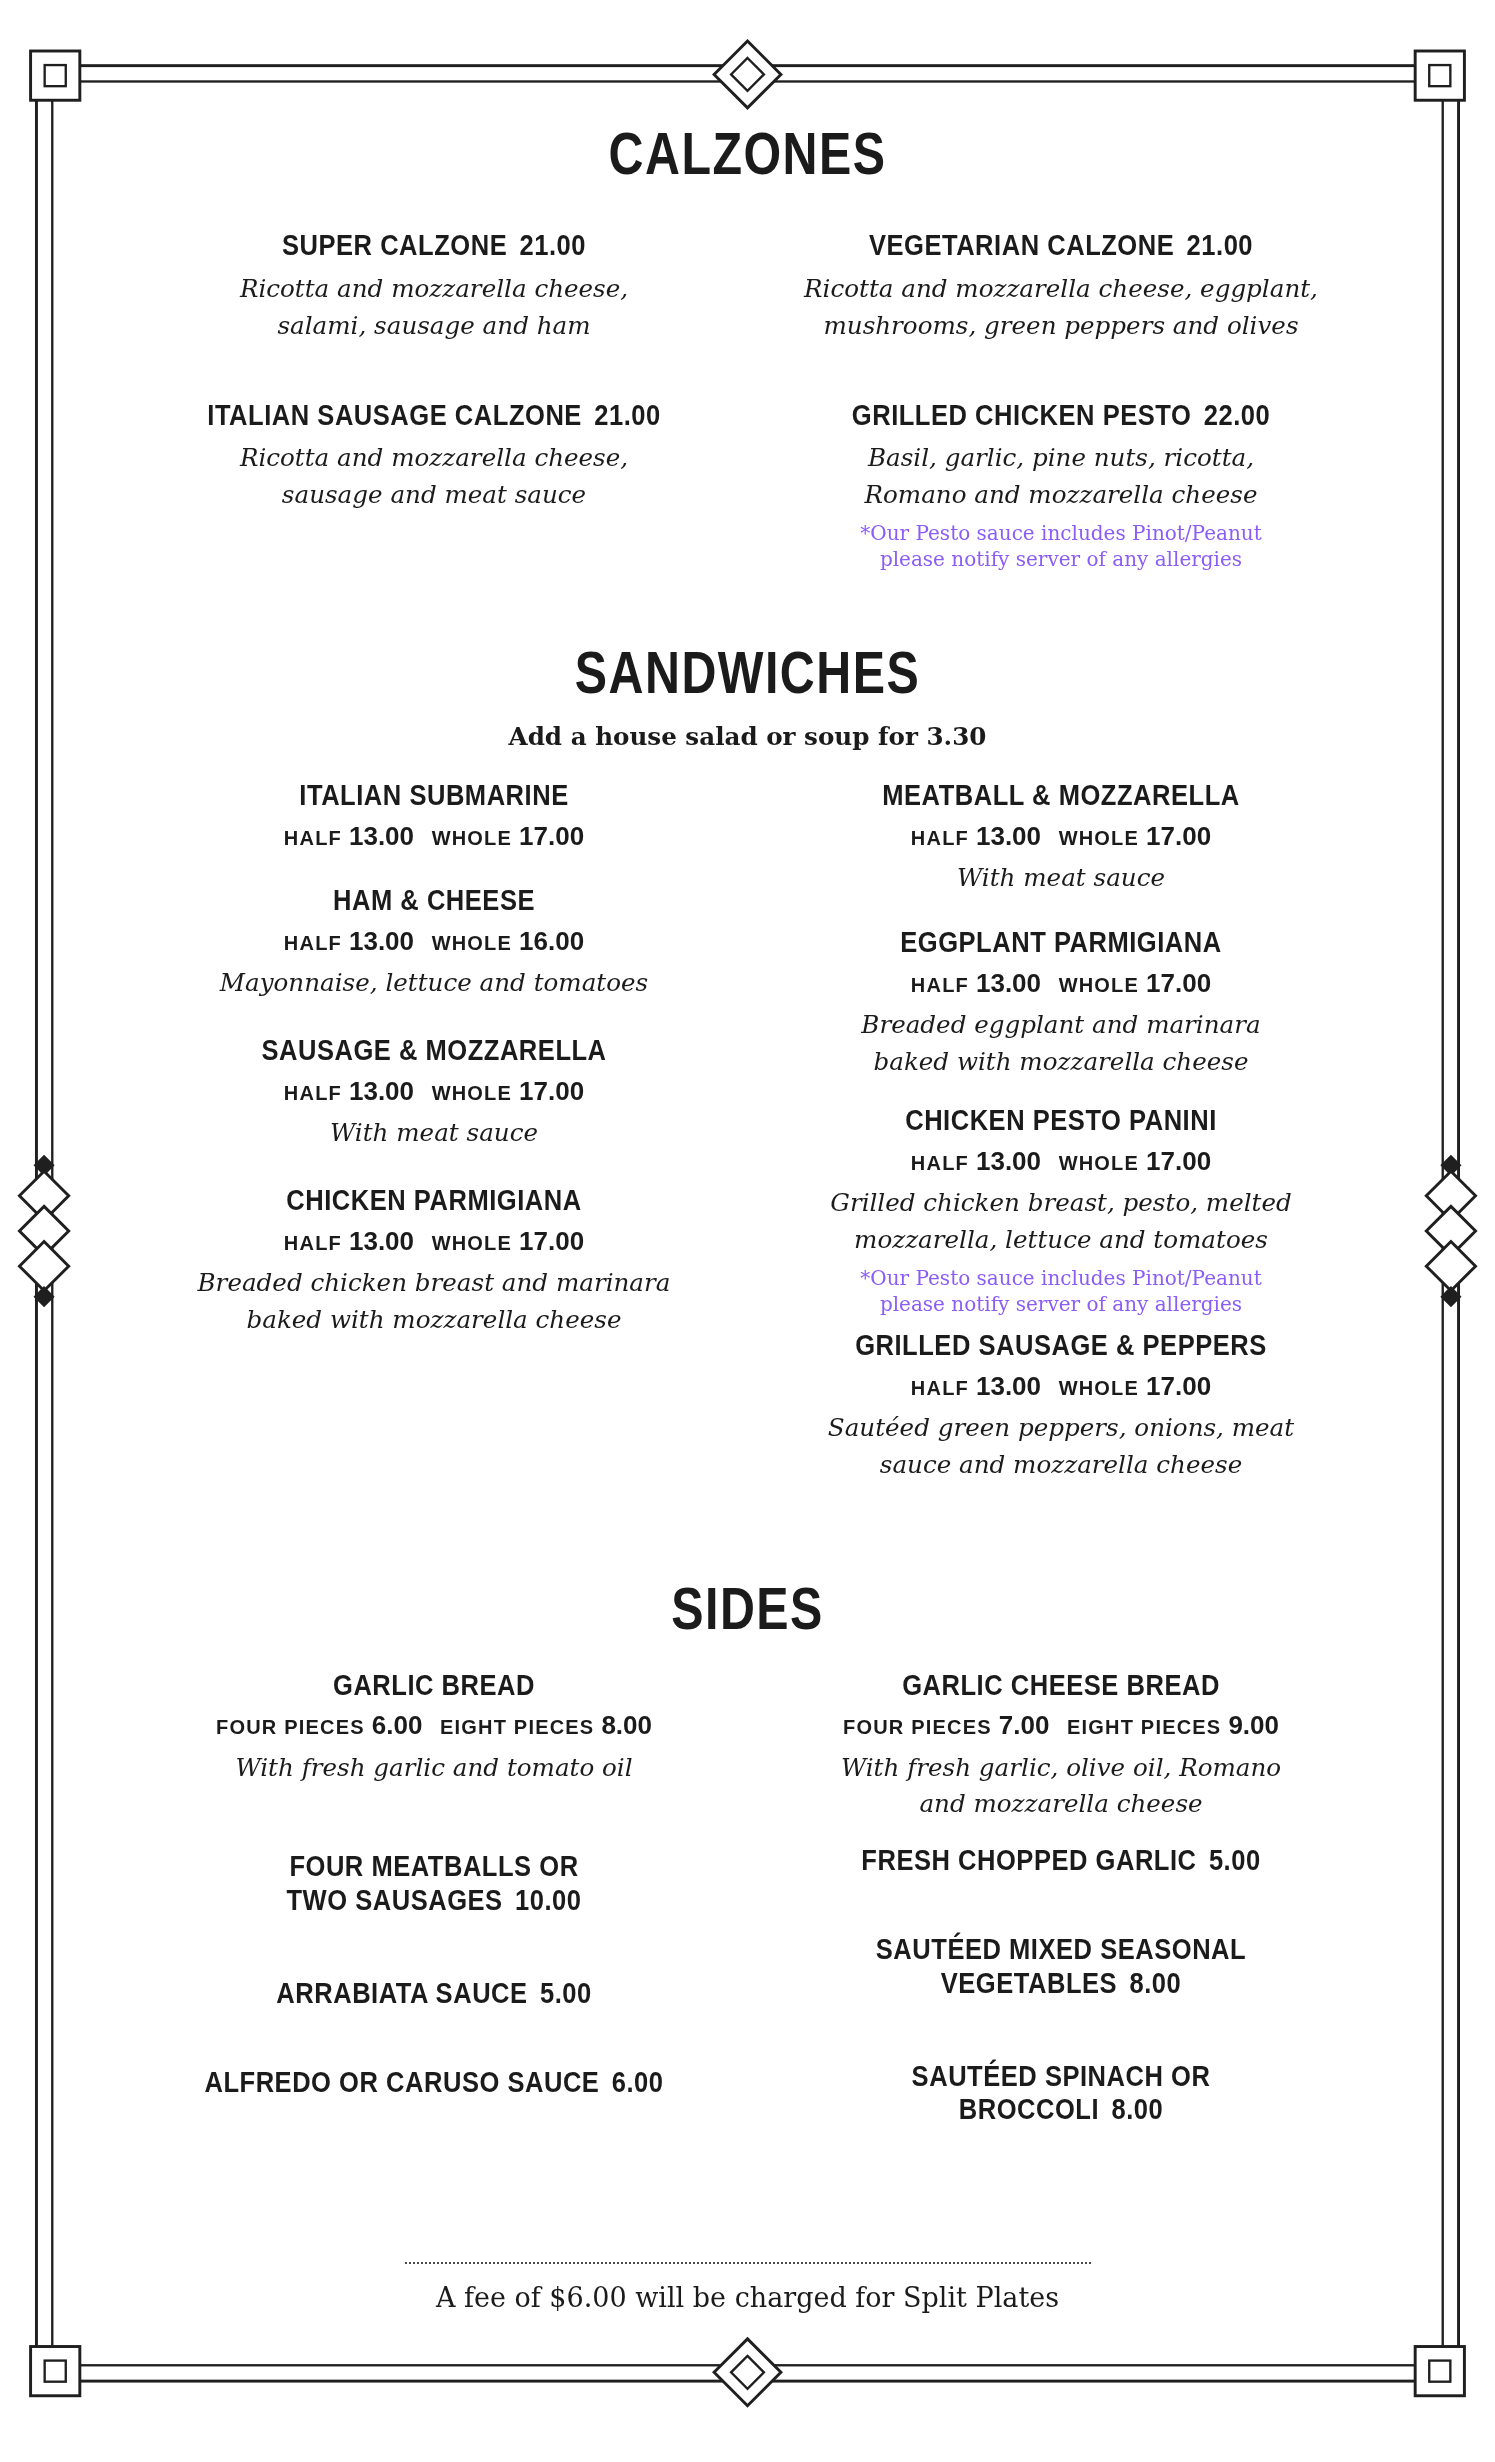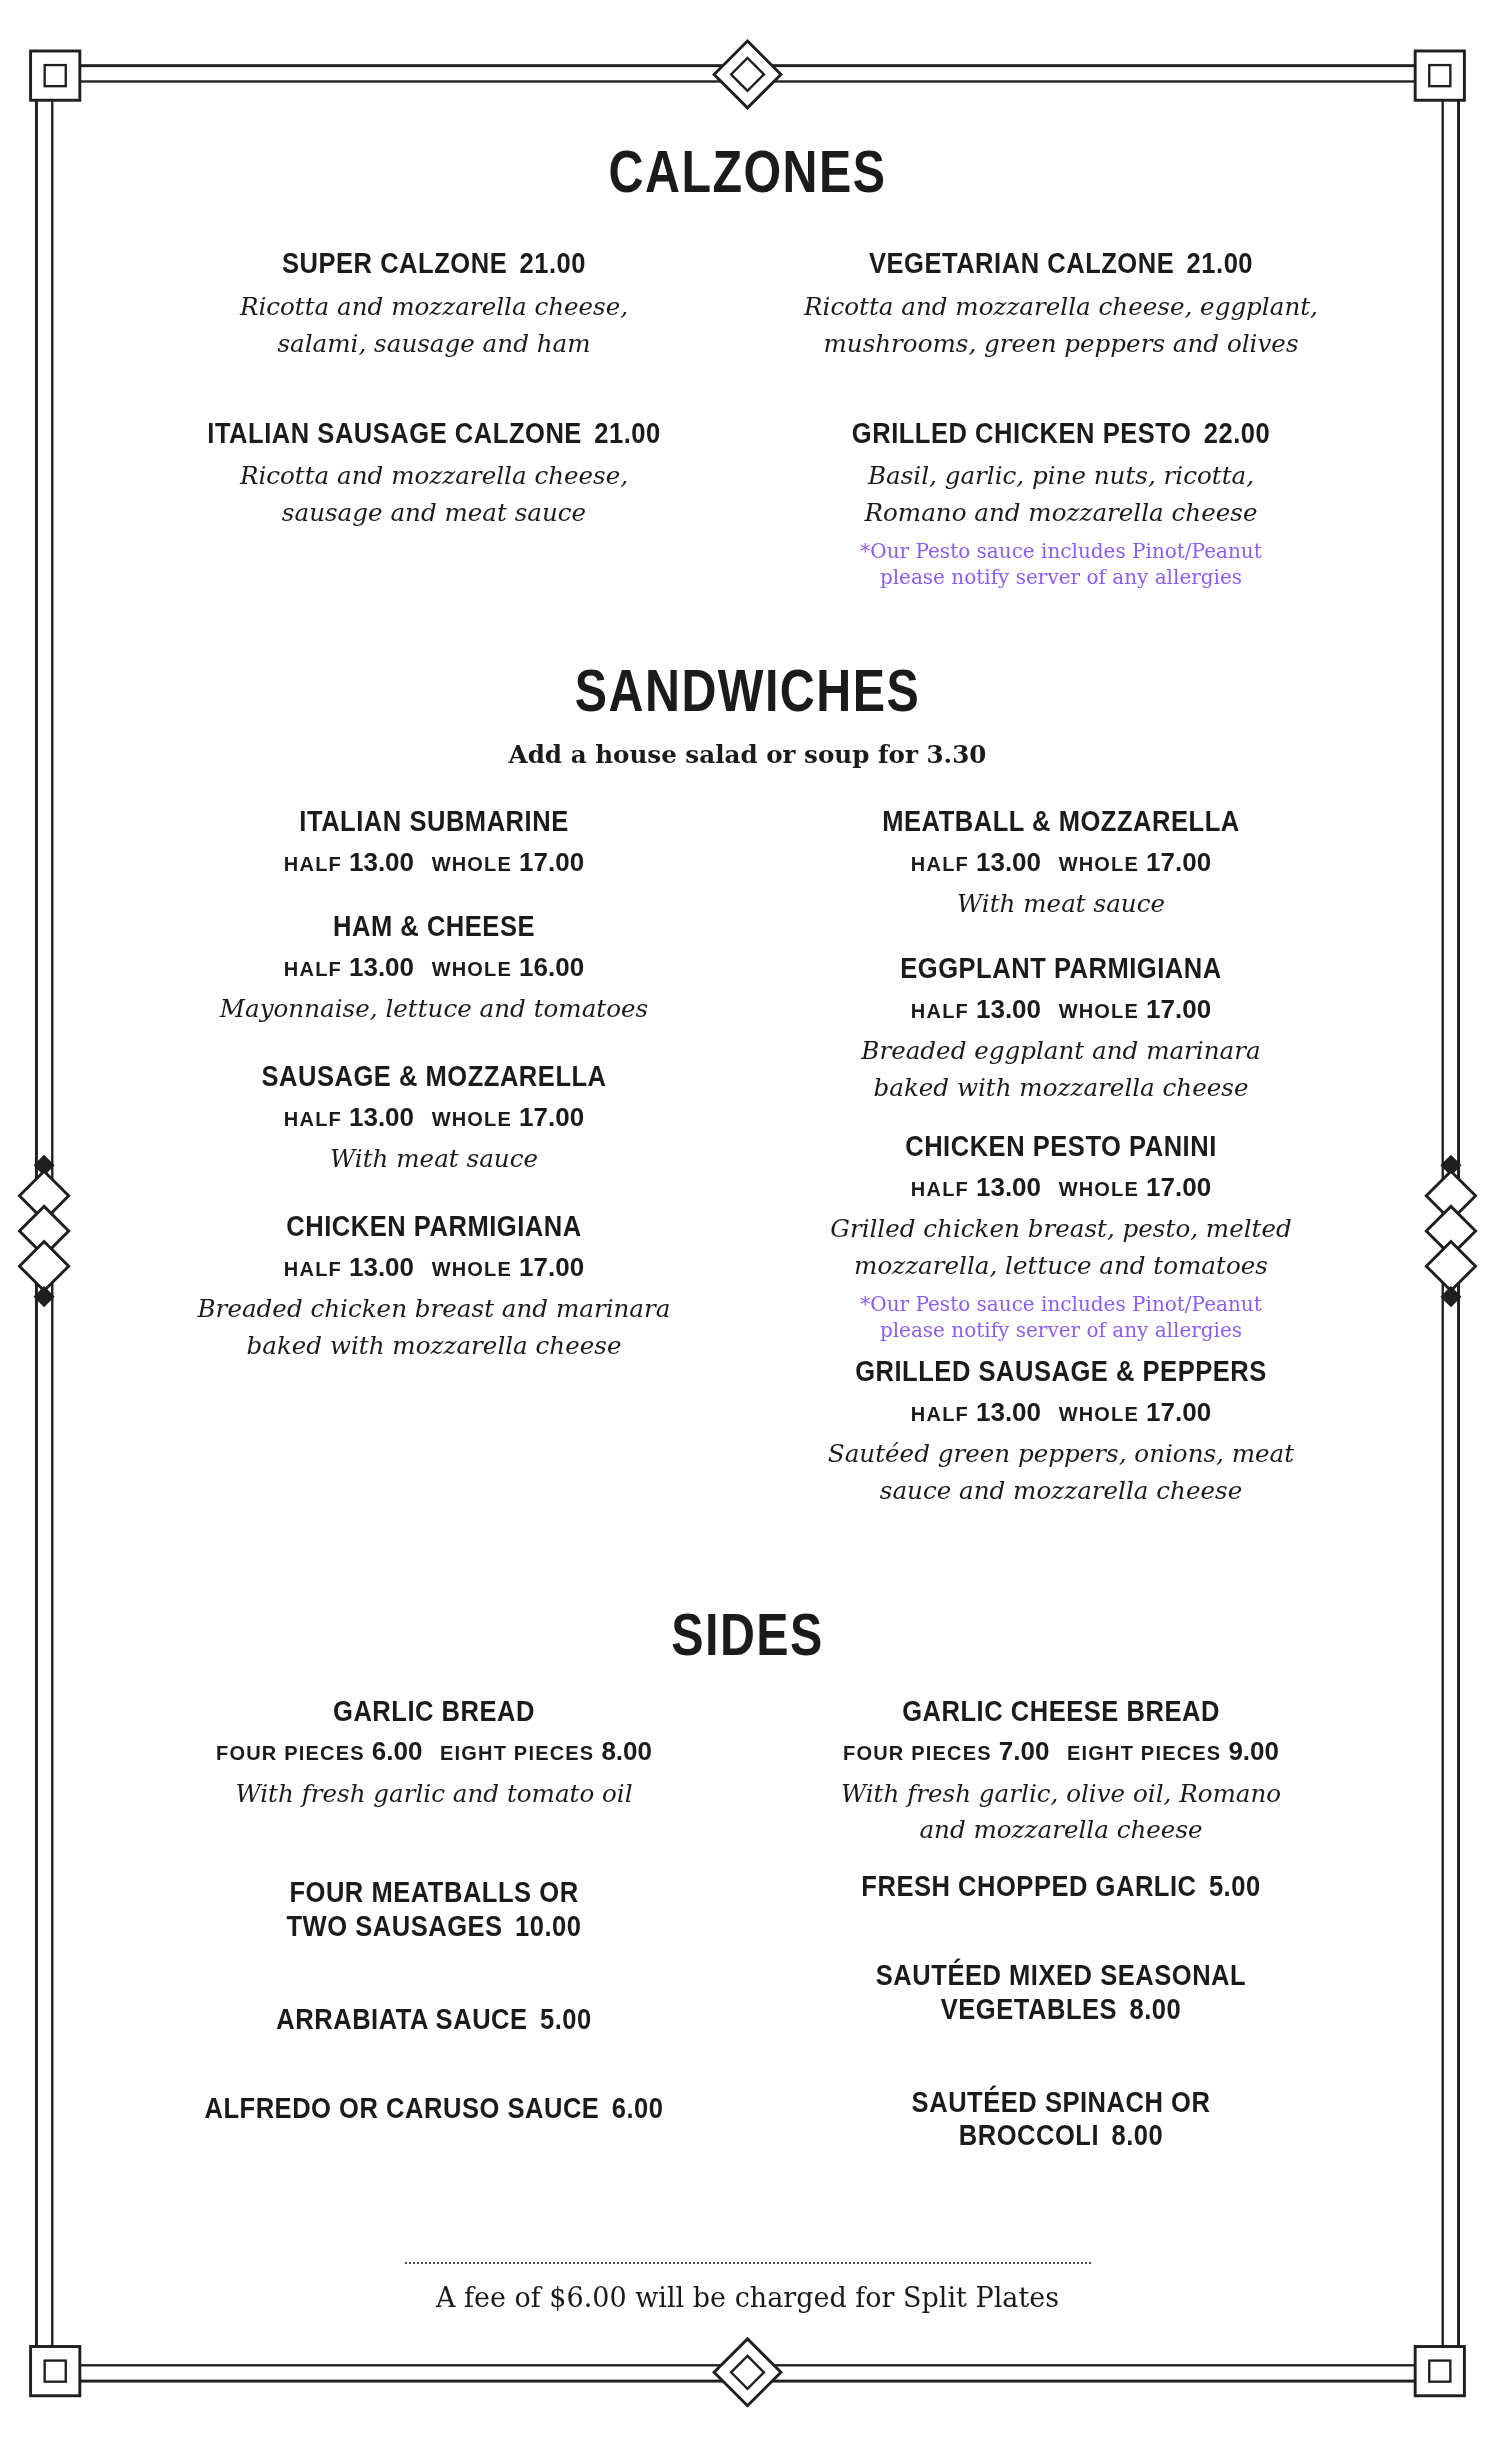--- a/index.html
+++ b/index.html
@@ -5,21 +5,21 @@
   html,body{margin:0;padding:0;background:#e8e8e8;}
   .page{position:relative;width:1495px;height:2462px;background:#ffffff;overflow:hidden;
         color:#1b1b1b;font-family:"Liberation Sans",sans-serif;}
   .frame{position:absolute;inset:0;width:100%;height:100%;}
   .frame .ln{fill:none;stroke:#1f1f1f;stroke-width:5;}
   .frame .ln2{fill:none;stroke:#1f1f1f;stroke-width:4;}
   .frame .orn{fill:#ffffff;stroke:#1f1f1f;stroke-width:5;}
   .frame .orn2{fill:none;stroke:#1f1f1f;stroke-width:4;}
   .frame .sol{fill:#1f1f1f;stroke:none;}
 
-  .content{position:absolute;left:141px;right:141px;top:138px;}
+  .content{position:absolute;left:141px;right:141px;top:120px;}
 
   .sec-title{margin:0;text-align:center;font-weight:bold;font-size:59px;letter-spacing:1.8px;
              transform:scaleX(.82);transform-origin:center;}
   .sec-sub{margin:15.2px 0 0 0;text-align:center;font-family:"DejaVu Serif",serif;
            font-weight:bold;font-size:24.6px;}
 
   .cols{display:grid;grid-template-columns:1fr 1fr;column-gap:41px;}
   .col{display:flex;flex-direction:column;}
   .item{text-align:center;}
   .iname{font-weight:bold;font-size:29px;letter-spacing:0.6px;line-height:1.16;
@@ -31,21 +31,21 @@
   .szprice.last{margin-right:0;}
   .idesc{margin-top:8.2px;font-family:"DejaVu Serif",serif;font-style:italic;font-size:24.6px;
          line-height:1.5;white-space:pre-line;}
   .inote{margin-top:5.9px;font-family:"DejaVu Serif",serif;font-size:20px;line-height:1.3;
          color:#8b5cf6;white-space:pre-line;}
 
   
   .sec-calzones .cols{margin-top:41px;}
   .sec-calzones .gap-a{margin-top:54px;}
   .sec-sandwiches{margin-top:67px;}
-  .sec-sandwiches .cols{margin-top:36px;}
+  .sec-sandwiches .cols{margin-top:28px;}
   .mb-55{margin-bottom:32px;} .mb-50{margin-bottom:29px;} .mb-40{margin-bottom:23.5px;} .mb-20{margin-bottom:11.7px;}
   .sec-sides{margin-top:91px;}
   .sec-sides .cols{margin-top:26px;}
   .mb-110{margin-bottom:64px;} .mb-100{margin-bottom:59px;} .mb-95{margin-bottom:56px;} .mb-35{margin-bottom:20.5px;}
 
   .divider{position:absolute;top:2262px;left:405px;width:686px;border-top:2.9px dotted #4a4a4a;}
   .fee{position:absolute;top:2282px;left:0;width:100%;text-align:center;
        font-family:"DejaVu Serif",serif;font-size:27px;}
 </style>
 </head>

